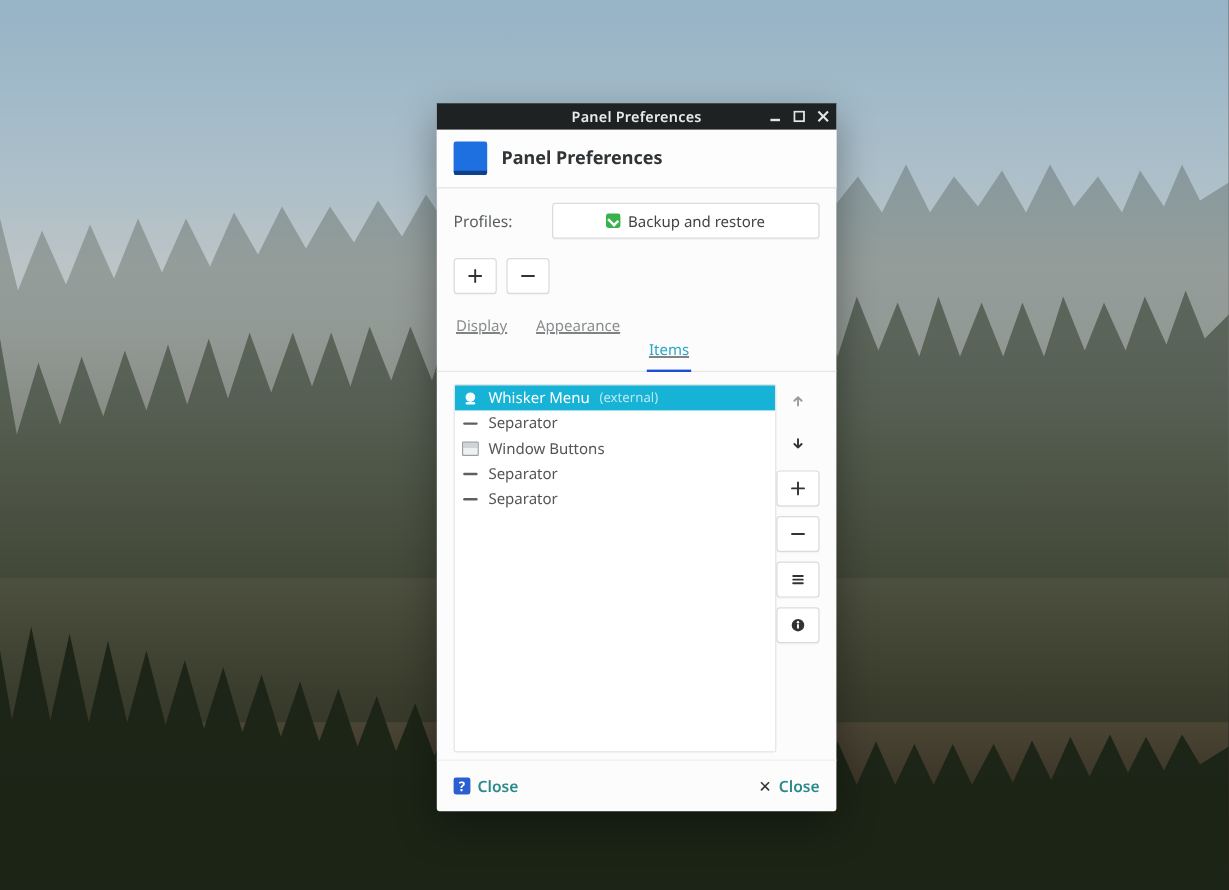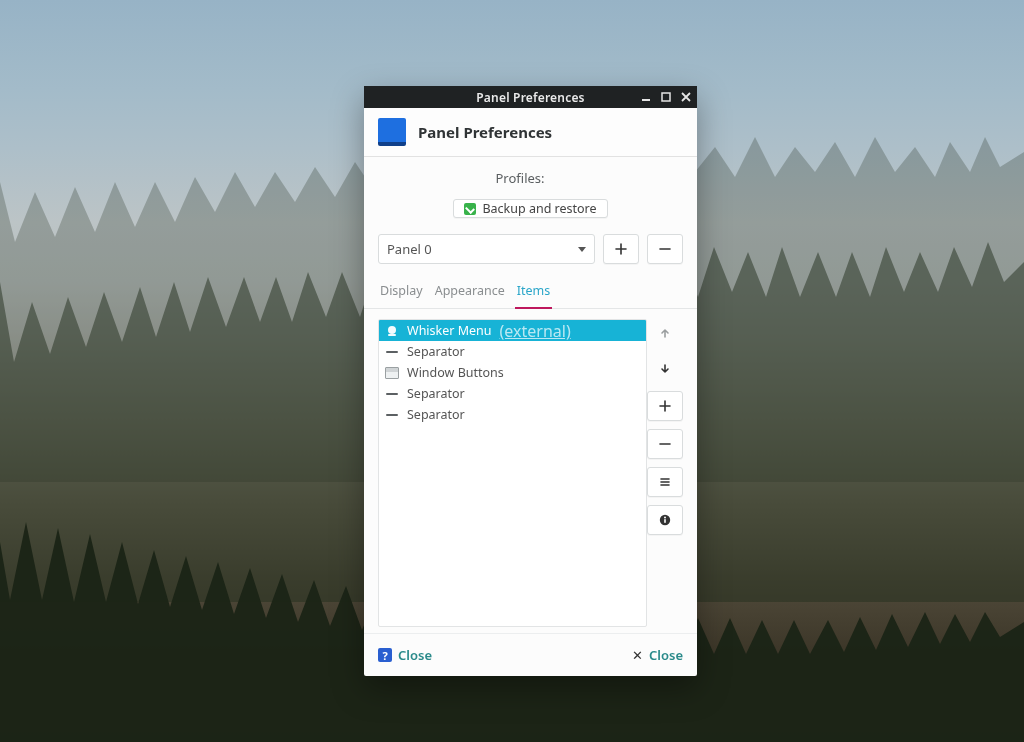--- a/index.html
+++ b/index.html
@@ -120,21 +120,20 @@
     font-weight: 700;
     margin: 0;
     color: #303436;
   }
 
   .profiles-row {
     display: flex;
     align-items: center;
     padding: 12px 14px 10px 14px;
     gap: 12px;
-    flex-direction: column;
   }
   .profiles-row .label {
     color: #5a5e60;
     font-size: 13px;
     flex: 0 0 auto;
     min-width: 70px;
   }
   .btn {
     background: #ffffff;
     border: 1px solid #d9dcdd;
@@ -195,33 +194,35 @@
   .combobox .caret {
     width: 0; height: 0;
     border-left: 4px solid transparent;
     border-right: 4px solid transparent;
     border-top: 5px solid #555;
   }
 
   .tabs {
     display: flex;
     padding: 6px 14px 0 14px;
-    gap: 8px;
+    gap: 20px;
     border-bottom: 1px solid #e4e6e7;
     font-size: 12.5px;
+    text-decoration: underline;
   }
   .tab {
     color: #8a8e90;
     padding: 4px 2px 8px 2px;
     cursor: pointer;
   }
   .tab.active {
     color: #2aa6c9;
-    border-bottom: 2px solid #be185d;
+    border-bottom: 2px solid #1d4ed8;
     margin-bottom: -1px;
+    margin-top: 20px;
   }
 
   .items-area {
     display: flex;
     flex: 1;
     padding: 10px 14px 6px 14px;
     min-height: 0;
   }
   .items-list {
     flex: 1;
@@ -240,21 +241,21 @@
     gap: 8px;
     font-size: 12.5px;
     color: #555;
     cursor: pointer;
   }
   .item-row.selected {
     background: #17b3d6;
     color: #fff;
   }
   .item-row.selected .hint { color: rgba(255,255,255,0.7); }
-  .item-row .hint { color: #9aa0a2; font-size: 16px; text-decoration: underline; }
+  .item-row .hint { color: #9aa0a2; font-size: 11px; }
   .row-ico {
     width: 14px; height: 14px;
     display: inline-flex; align-items:center; justify-content:center;
     flex: 0 0 14px;
   }
   .sep-ico {
     width: 12px; height: 2px; background: #5c6063; border-radius:1px;
   }
   .winbtn-ico {
     width: 12px; height: 10px;
@@ -352,24 +353,20 @@
 
   <div class="profiles-row">
     <span class="label">Profiles:</span>
     <div class="btn backup-btn">
       <span class="backup-ico"></span>
       <span>Backup and restore</span>
     </div>
   </div>
 
   <div class="panel-row">
-    <div class="combobox">
-      <span>Panel 0</span>
-      <span class="caret"></span>
-    </div>
     <div class="btn icon-only">
       <span class="ico">
         <svg viewBox="0 0 14 14">
             <path d="M7 2v10M2 7h10" stroke="#333" stroke-width="1.6" stroke-linecap="round"></path>
           </svg>
       </span>
     </div>
     <div class="btn icon-only">
       <span class="ico">
         <svg viewBox="0 0 14 14">

